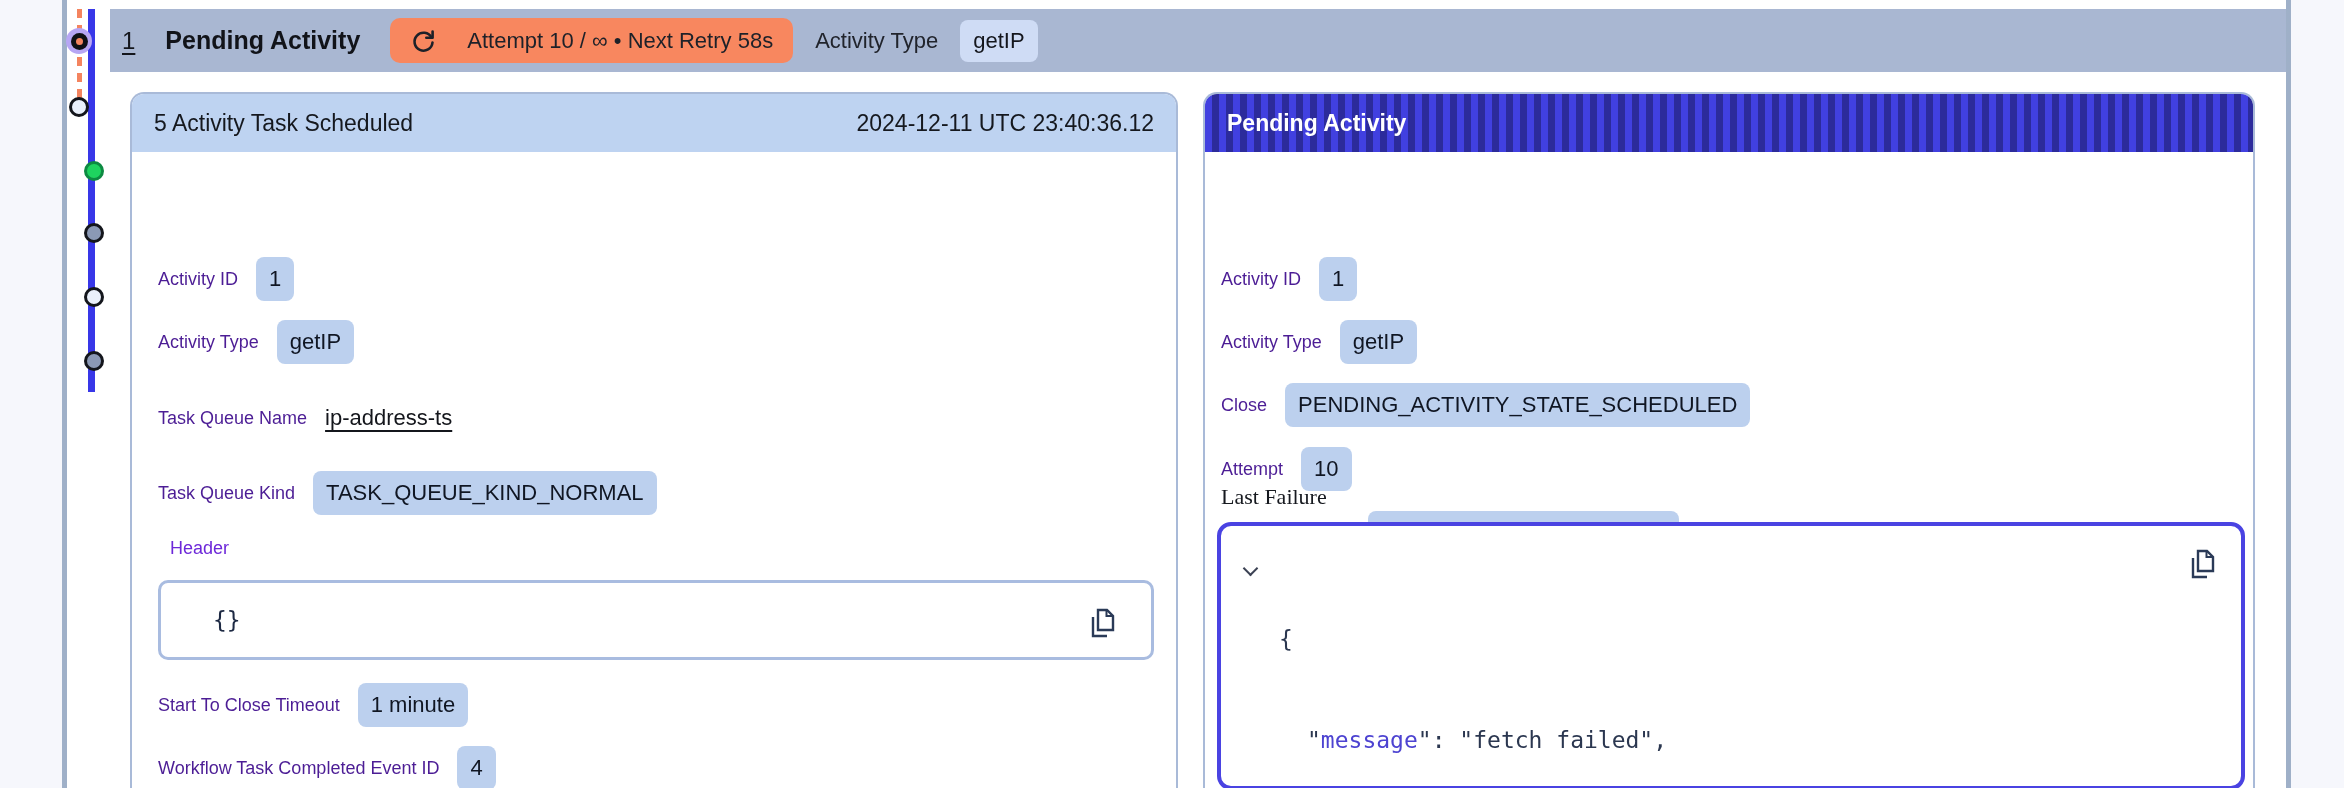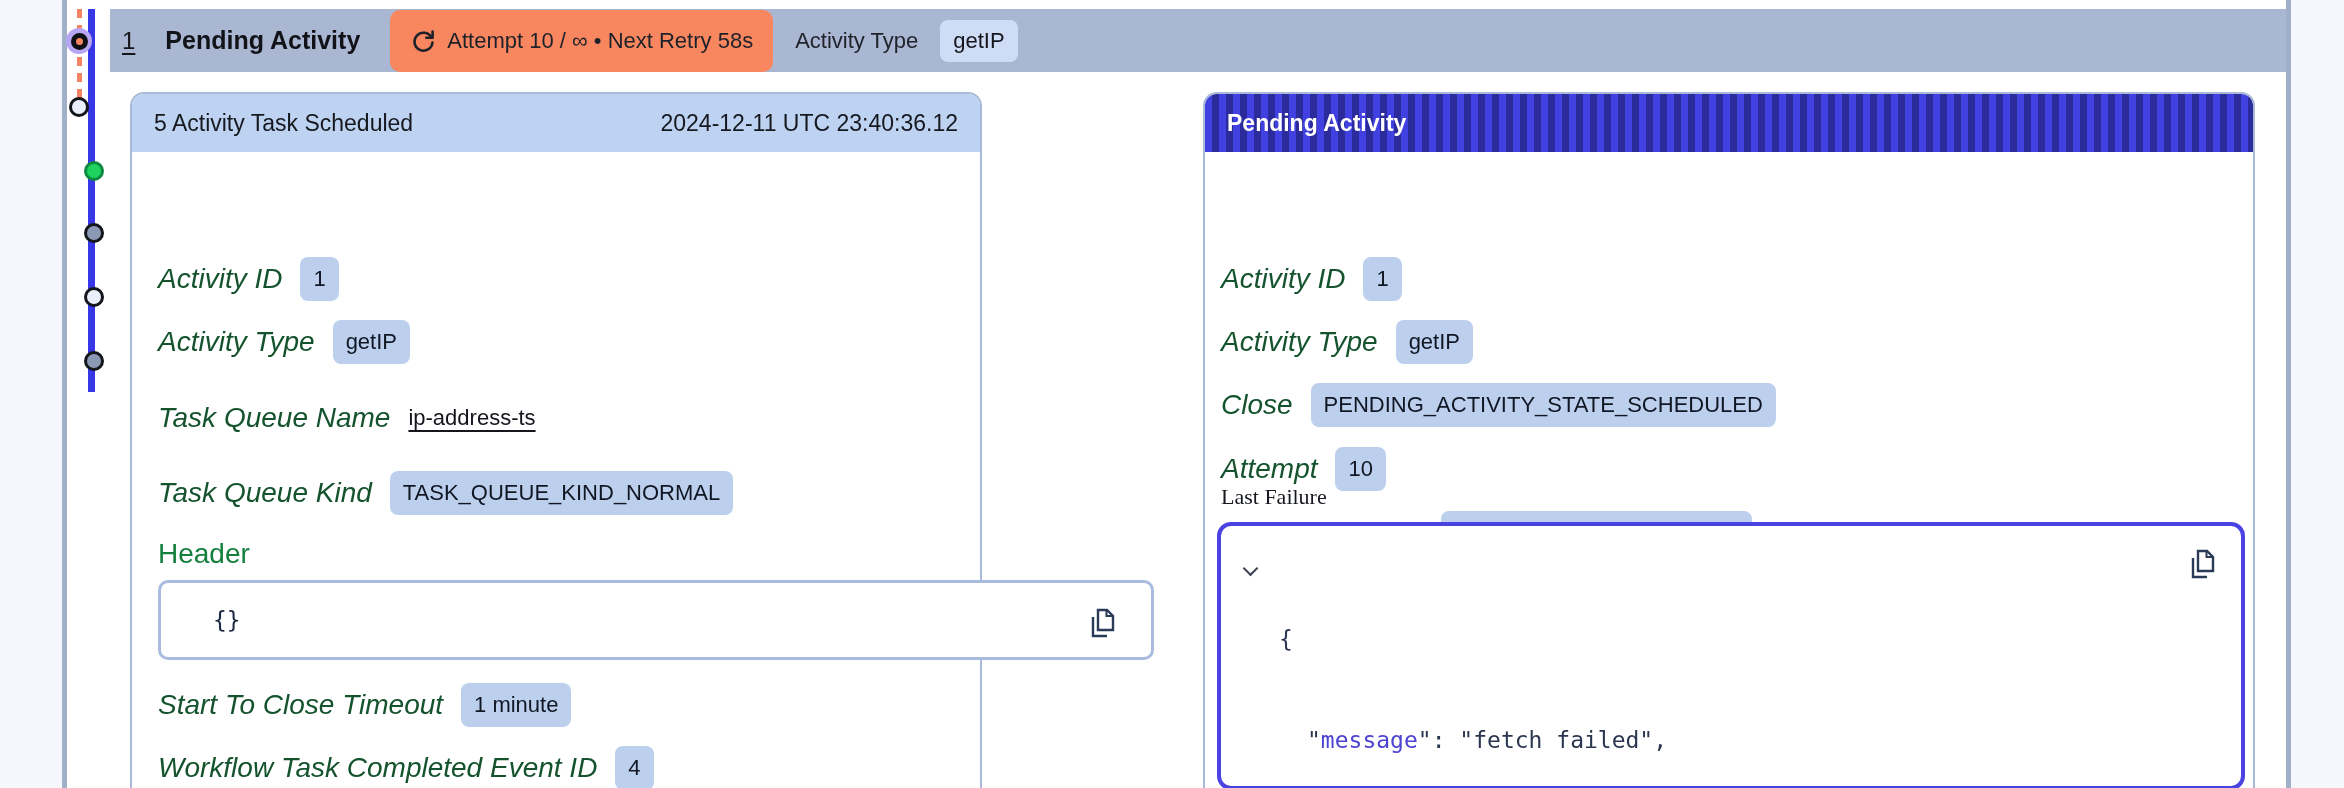--- a/index.html
+++ b/index.html
@@ -28,50 +28,50 @@
   .circ{position:absolute;width:14px;height:14px;border-radius:50%;border:3px solid #14161c;}
   .c-white{background:#eaf0fb;}
   .c-gray{background:#8b99b5;}
   .c-green{background:#1ed45f;border-color:#0d8a42;}
 
   
   .topbar{position:absolute;left:110px;top:9px;width:2176px;height:63px;background:#a9b7d2;
     display:flex;align-items:center;padding:0 0 0 12px;box-sizing:border-box;}
   .ev-id{font-size:24px;color:#14161c;text-decoration:underline;text-underline-offset:4px;}
   .tb-title{font-size:25px;font-weight:700;margin-left:30px;color:#111319;}
-  .retry-badge{margin-left:30px;height:62px;background:#f8875f;border-radius:10px;
-    display:flex;align-items:center;padding:0 20px;gap:10px;}
+  .retry-badge{margin-left:30px;height:45px;background:#f8875f;border-radius:10px;
+    display:flex;align-items:center;padding:0 20px;gap:30px;}
   .retry-badge .txt{font-size:22px;font-weight:500;color:#1d2129;}
   .tb-atype{margin-left:22px;font-size:22px;color:#21242c;}
   .tb-getip{margin-left:22px;background:#cfdcf5;border-radius:8px;padding:8px 13px;
     font-size:22px;color:#14161c;}
 
   
   .card{position:absolute;top:92px;background:#ffffff;border:2px solid #a9bad8;
     border-bottom:none;border-radius:14px 14px 0 0;box-sizing:border-box;}
-  .card-left{left:130px;width:852px;height:696px;}
+  .card-left{left:130px;width:1048px;height:696px;}
   .card-right{left:1203px;width:1052px;height:696px;}
   .lp-head{height:58px;background:#bed3f1;border-radius:12px 12px 0 0;
     display:flex;align-items:center;justify-content:space-between;padding:0 22px;}
   .lp-head .t{font-size:23px;color:#15181e;}
   .lp-head .ts{font-size:23px;color:#15181e;}
   .rp-head{height:58px;border-radius:12px 12px 0 0;
     background:repeating-linear-gradient(90deg,#4140e0 0 7px,#2c2b9b 7px 14px);
     display:flex;align-items:center;padding:0 22px;}
   .rp-head .t{font-size:23px;font-weight:700;color:#ffffff;}
 
   
   .frow{position:absolute;display:flex;align-items:center;gap:18px;height:44px;}
-  .flabel{font-size:28px;color:#14532d;white-space:nowrap;font-style:italic;}
+  .flabel{font-size:18px;color:#4c1d95;white-space:nowrap;}
   .fbadge{background:#bcd0ee;border-radius:8px;padding:0 13px;height:44px;
     display:flex;align-items:center;font-size:22px;color:#101623;white-space:nowrap;}
   .flink{font-size:22px;color:#14161c;text-decoration:underline;text-underline-offset:5px;}
 
   
-  .hjson-label{position:absolute;left:26px;top:444px;font-size:28px;color:#15803d;}
+  .hjson-label{position:absolute;left:38px;top:444px;font-size:18px;color:#6d28d9;}
   .hjson-box{position:absolute;left:26px;top:392px;width:996px;height:80px;
     border:3px solid #a9bce0;border-radius:10px;box-sizing:border-box;background:#fff;}
   .hjson-box .code{position:absolute;left:52px;top:24px;font-family:"DejaVu Sans Mono",monospace;
     font-size:23px;color:#1d2943;}
   .copy-btn{position:absolute;background:none;border:none;padding:0;cursor:pointer;
     width:28px;height:32px;}
 
   
   .lf-label{position:absolute;left:16px;top:390px;font-size:22px;color:#16191f;font-family:Liberation Serif, serif;}
   .code-block{position:absolute;left:12px;top:428px;width:1028px;height:268px;

